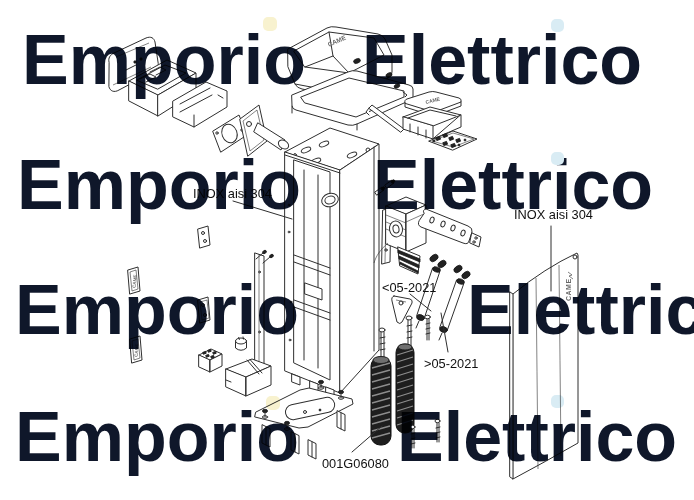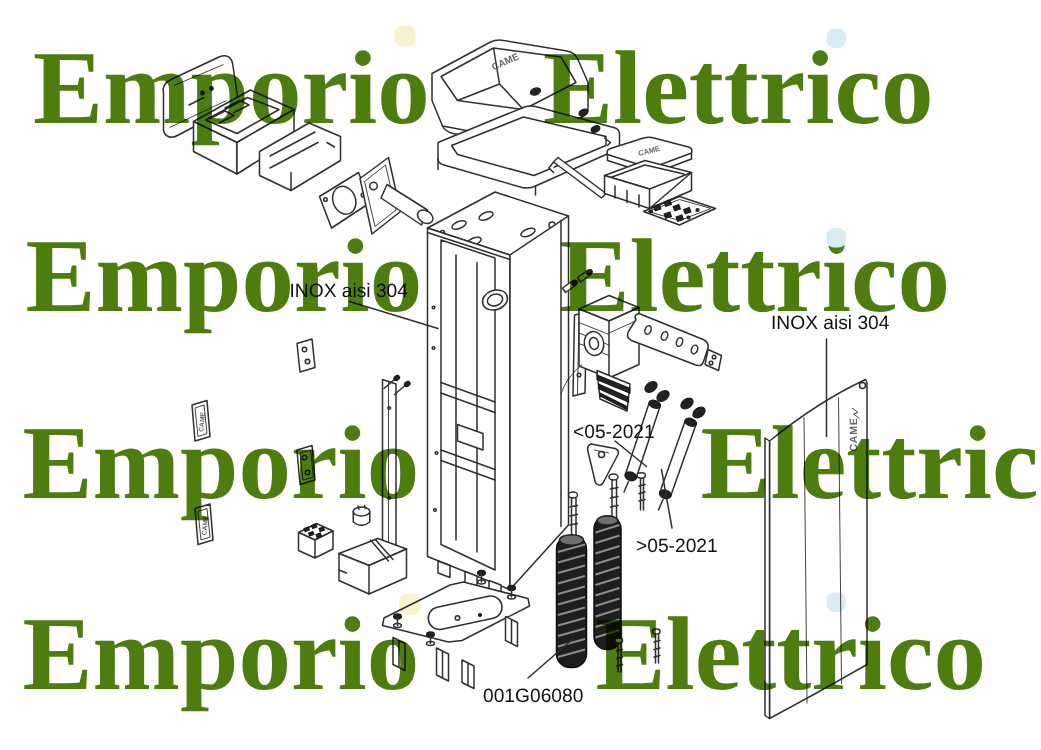--- a/index.html
+++ b/index.html
@@ -1,21 +1,21 @@
 <!DOCTYPE html>
 <html><head>
 <meta charset="utf-8">
 <style>
   html,body{margin:0;padding:0;background:#fff;}
   .screen{position:relative;width:694px;height:500px;background:#fff;overflow:hidden;
           font-family:"Liberation Sans",sans-serif;}
   .diagram-svg{position:absolute;left:0;top:0;z-index:1;}
   .watermark{position:absolute;inset:0;z-index:2;mix-blend-mode:multiply;pointer-events:none;}
-  .wm{position:absolute;font-family:Liberation Serif, serif;font-weight:700;font-size:70px;
-      line-height:1;color:#4d7c0f;white-space:nowrap;}
+  .wm{position:absolute;font-family:Liberation Sans, sans-serif;font-weight:700;font-size:70px;
+      line-height:1;color:#0f172a;white-space:nowrap;}
   .wm-dot{position:absolute;border-radius:5px;}
   .wm-dot.yellow{background:#f8f2cf;width:14px;height:14px;}
   .wm-dot.cyan{background:#d9ecf4;width:13px;height:13px;}
   .lbl{font-family:"Liberation Sans",sans-serif;font-size:12.8px;fill:#111;}
   .logo{font-family:"Liberation Sans",sans-serif;font-weight:700;fill:#666;}
   svg .ln{stroke:#2f2f2f;stroke-width:1;fill:none;stroke-linejoin:round;stroke-linecap:round;}
   svg .fw{stroke:#2f2f2f;stroke-width:1;fill:#fff;stroke-linejoin:round;stroke-linecap:round;}
   svg .dk{stroke:#1a1a1a;stroke-width:0.8;fill:#222;}
   svg .thin{stroke:#2f2f2f;stroke-width:0.6;fill:none;}
 </style>

